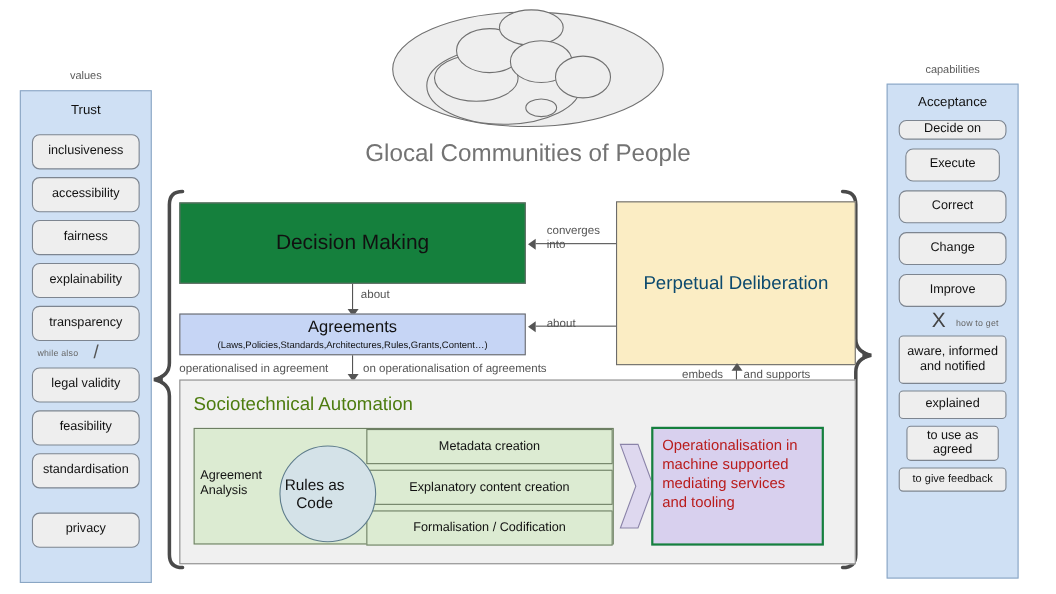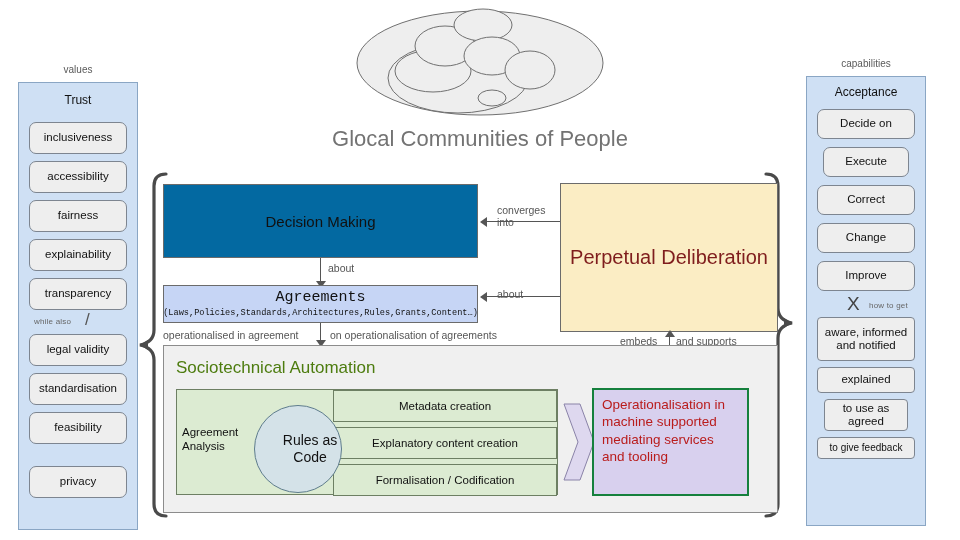--- a/index.html
+++ b/index.html
@@ -45,35 +45,35 @@
   
   .box{
     box-sizing:border-box;
     border:1px solid #6b6b6b;
     display:flex;align-items:center;justify-content:center;
     text-align:center;
   }
   .lbl{font-size:10.5px;color:#555;white-space:nowrap;}
   .arrowline{background:#555;}
 
-  #decision-making{background:#0369a1;font-size:15px;color:#111;}
+  #decision-making{background:#15803d;font-size:19px;color:#111;}
   #agreements{background:#c6d5f5;flex-direction:column;}
   #agreements .ag-main{font-size:15px;color:#111;line-height:1.1;}
   #agreements .ag-sub{font-size:8.6px;color:#111;margin-top:2px;}
-  #perpetual-deliberation{background:#fbedc4;font-size:20px;color:#7f1d1d;}
+  #perpetual-deliberation{background:#fbedc4;font-size:17px;color:#0c4a6e;}
 
   #socio-panel{
     background:#f0f0f0;border:1px solid #8c8c8c;box-sizing:border-box;
   }
   #socio-title{font-size:17px;color:#4d7c0f;}
   .green{background:#dcebd2;border:1px solid #6d7f63;box-sizing:border-box;}
   .green-lbl{font-size:11.5px;color:#111;}
   #rules-circle{
     background:#d4e2e8;border:1px solid #5e7c8c;border-radius:50%;
-    display:flex;align-items:center;justify-content:flex-end;text-align:center;
+    display:flex;align-items:center;justify-content:flex-start;text-align:center;
     font-size:14px;line-height:1.25;color:#111;
   }
   #operationalisation{
     background:#d8d0ee;border:2px solid #15803d;box-sizing:border-box;
     font-size:13.5px;line-height:1.28;color:#b91c1c;
     padding:6px 8px;display:block;text-align:left;
   }
   #glocal-title{font-size:22px;color:#737373;text-align:center;width:100%;}
 </style>
 </head>
@@ -104,30 +104,30 @@
   <div class="chip" style="width:98px;height:32px;margin-top:7px;">fairness</div>
   <div class="chip" style="width:98px;height:32px;margin-top:7px;">explainability</div>
   <div class="chip" style="width:98px;height:32px;margin-top:7px;">transparency</div>
 
   <div style="position:relative;height:22px;">
     <span class="abs note" style="left:15px;top:7px;">while  also</span>
     <span class="abs" style="left:66px;top:0px;font-size:17px;color:#555;">/</span>
   </div>
 
   <div class="chip" style="width:98px;height:32px;margin-top:2px;">legal validity</div>
+  <div class="chip" style="width:98px;height:32px;margin-top:7px;">feasibility</div>
   <div class="chip" style="width:98px;height:32px;margin-top:7px;">standardisation</div>
-  <div class="chip" style="width:98px;height:32px;margin-top:7px;">feasibility</div>
   <div class="chip" style="width:98px;height:32px;margin-top:22px;">privacy</div>
 </div>
 
 <div class="abs panel-caption" style="left:806px;top:58px;width:120px;">capabilities</div>
 <div class="abs panel" style="left:806px;top:76px;width:120px;height:450px;">
   <div class="panel-title" style="margin-top:8px;">Acceptance</div>
 
-  <div class="chip" style="width:98px;height:30px;margin-top:10px;text-align:right;">Decide on</div>
+  <div class="chip" style="width:98px;height:18px;margin-top:10px;text-align:right;">Decide on</div>
   <div class="chip" style="width:86px;height:30px;margin-top:8px;">Execute</div>
   <div class="chip" style="width:98px;height:30px;margin-top:8px;">Correct</div>
   <div class="chip" style="width:98px;height:30px;margin-top:8px;">Change</div>
   <div class="chip" style="width:98px;height:30px;margin-top:8px;">Improve</div>
 
   <div style="position:relative;height:26px;">
     <span class="abs" style="left:40px;top:2px;font-size:19px;color:#444;font-weight:300;">X</span>
     <span class="abs note" style="left:62px;top:10px;">how to get</span>
   </div>
 
@@ -149,21 +149,21 @@
     <polygon points="30,153 22,148 22,158" fill="#4a4a4a"></polygon>
   </svg>
 </div>
 
 <div class="abs box" id="decision-making" style="left:163px;top:184px;width:315px;height:74px;">Decision Making</div>
 
 <div class="abs arrowline" style="left:320px;top:258px;width:1.4px;height:26px;"></div>
 <div class="abs" style="left:316px;top:281px;width:0;height:0;border-left:5px solid transparent;border-right:5px solid transparent;border-top:7px solid #555;"></div>
 <div class="abs lbl" style="left:328px;top:262px;">about</div>
 
-<div class="abs box" id="agreements" style="left:163px;top:285px;width:315px;height:38px;font-family:Liberation Mono, monospace;">
+<div class="abs box" id="agreements" style="left:163px;top:285px;width:315px;height:38px;">
   <div class="ag-main">Agreements</div>
   <div class="ag-sub">(Laws,Policies,Standards,Architectures,Rules,Grants,Content…)</div>
 </div>
 
 <div class="abs box" id="perpetual-deliberation" style="left:560px;top:183px;width:218px;height:149px;">Perpetual Deliberation</div>
 
 <div class="abs arrowline" style="left:487px;top:221px;width:73px;height:1.4px;"></div>
 <div class="abs" style="left:480px;top:217px;width:0;height:0;border-top:5px solid transparent;border-bottom:5px solid transparent;border-right:7px solid #555;"></div>
 <div class="abs lbl" style="left:497px;top:204px;line-height:1.15;white-space:normal;width:56px;">
   <span>converges into</span>

